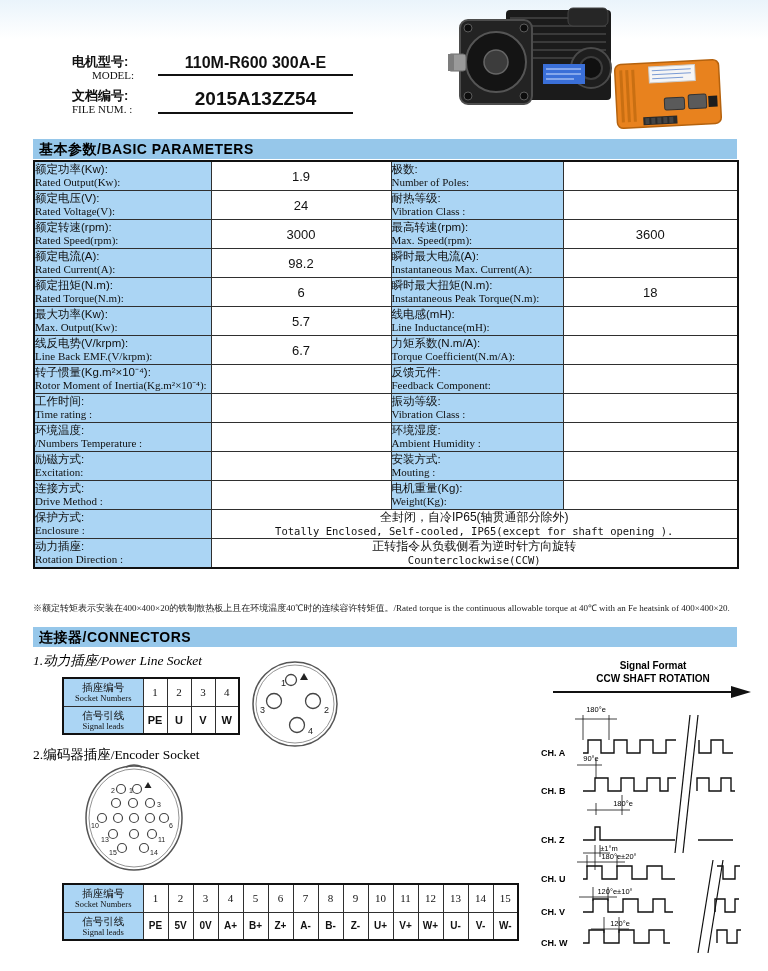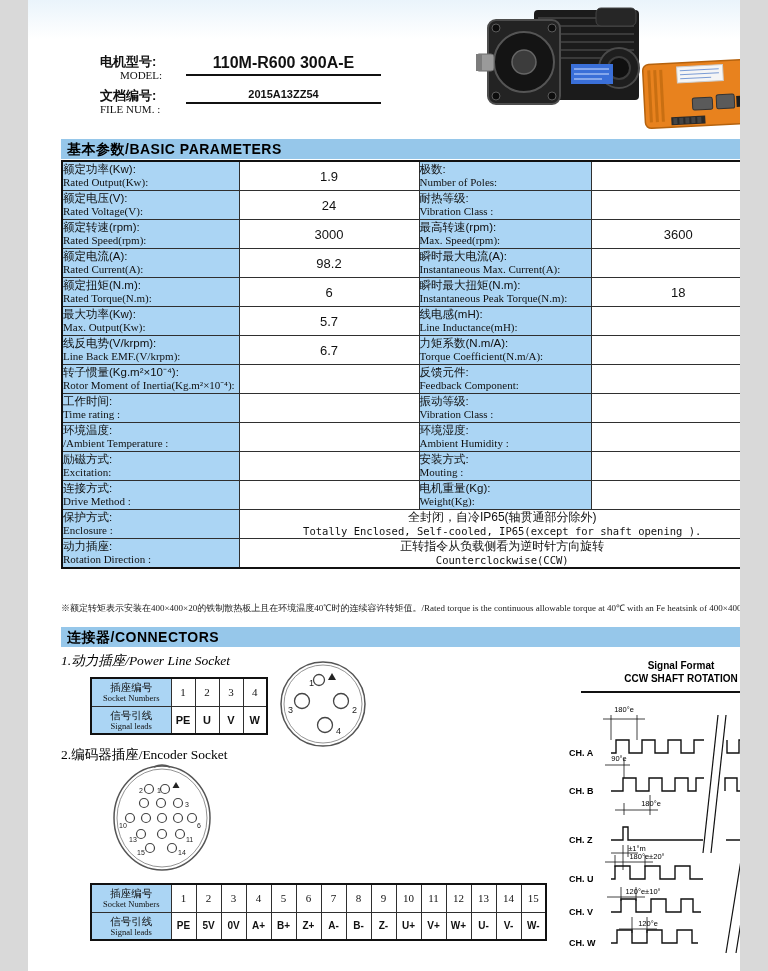--- a/index.html
+++ b/index.html
@@ -1,32 +1,32 @@
 <!DOCTYPE html>
 <html><head>
 <meta charset="utf-8">
 <style>
   * { margin:0; padding:0; box-sizing:border-box; }
   body { background:#d9d9d9; font-family:"Liberation Sans", sans-serif; }
   .page {
-    position:relative; width:712px; height:971px; margin:0 auto;
+    position:relative; width:768px; height:971px; margin:0 auto;
     background:#ffffff; overflow:hidden; color:#111;
     background-image:linear-gradient(180deg, #eaf4fb 0%, #ffffff 4%);
   }
   
   .hdr { position:absolute; left:72px; top:54px; }
   .hdr-row { display:flex; align-items:flex-start; margin-bottom:6px; }
   .hdr-labels { width:82px; text-align:left; }
   .hdr-cn { font-size:13px; font-weight:bold; line-height:15px; }
   .hdr-en { font-size:11px; font-family:"Liberation Serif", serif; line-height:13px; }
   .hdr-val {
     width:195px; text-align:center; border-bottom:2px solid #111;
     font-size:16px; font-weight:bold; padding-bottom:2px; margin-left:4px;
   }
-  .hdr-val.small { font-size:11px; }
+  .hdr-val.small { font-size:19px; }
   
   .secbar {
     position:absolute; left:33px; width:704px; height:20px;
     background:#96c7ea; font-size:14px; font-weight:bold;
     padding:2px 0 0 6px; letter-spacing:0.5px; color:#000;
   }
   
   table { border-collapse:collapse; table-layout:fixed; }
   .ptable { position:absolute; left:33px; top:160px; width:704px; border:2px solid #111; }
   .ptable td { border:1px solid #2f2f2f; vertical-align:middle; }
@@ -264,21 +264,21 @@
           <td class="lab">
             <div class="cn">振动等级:</div>
             <div class="en">Vibration Class :</div>
           </td>
           <td class="val"></td>
         </tr>
 
         <tr>
           <td class="lab">
             <div class="cn">环境温度:</div>
-            <div class="en">/Ambient Temperature :</div>
+            <div class="en">/Numbers Temperature :</div>
           </td>
           <td class="val"></td>
           <td class="lab">
             <div class="cn">环境湿度:</div>
             <div class="en">Ambient Humidity :</div>
           </td>
           <td class="val"></td>
         </tr>
 
         <tr>

